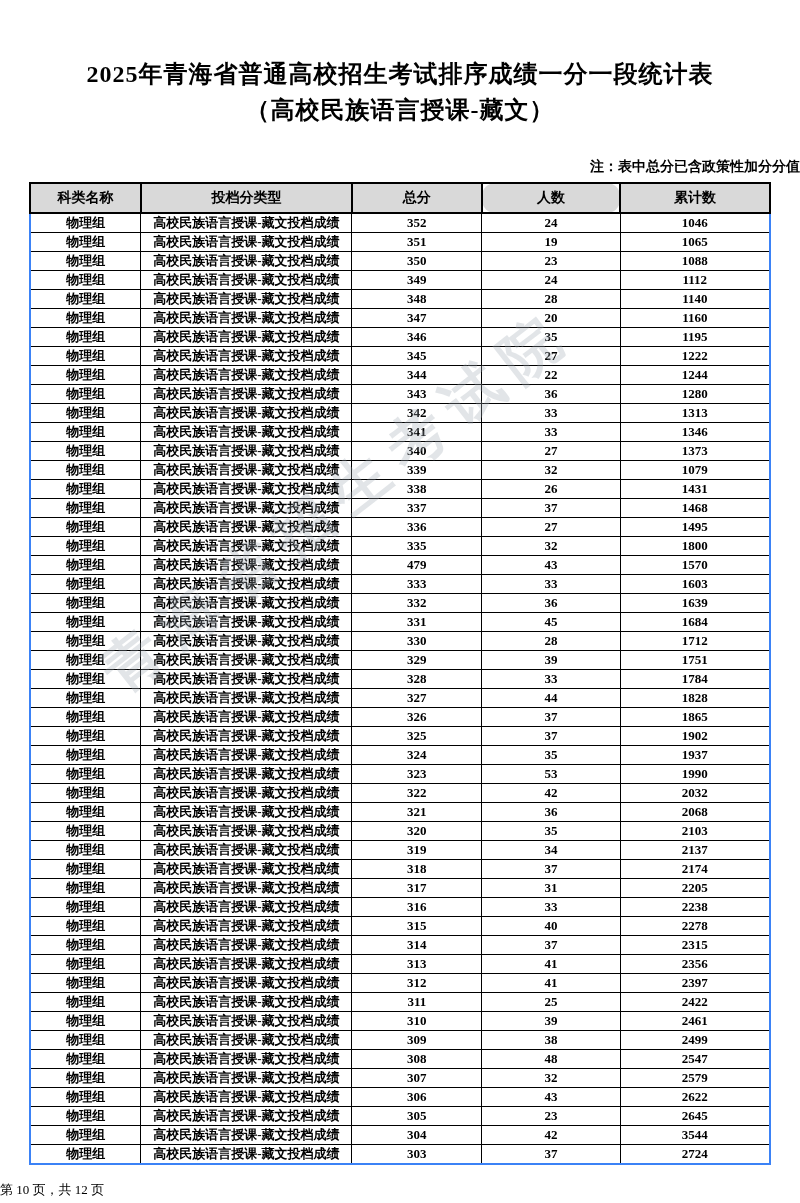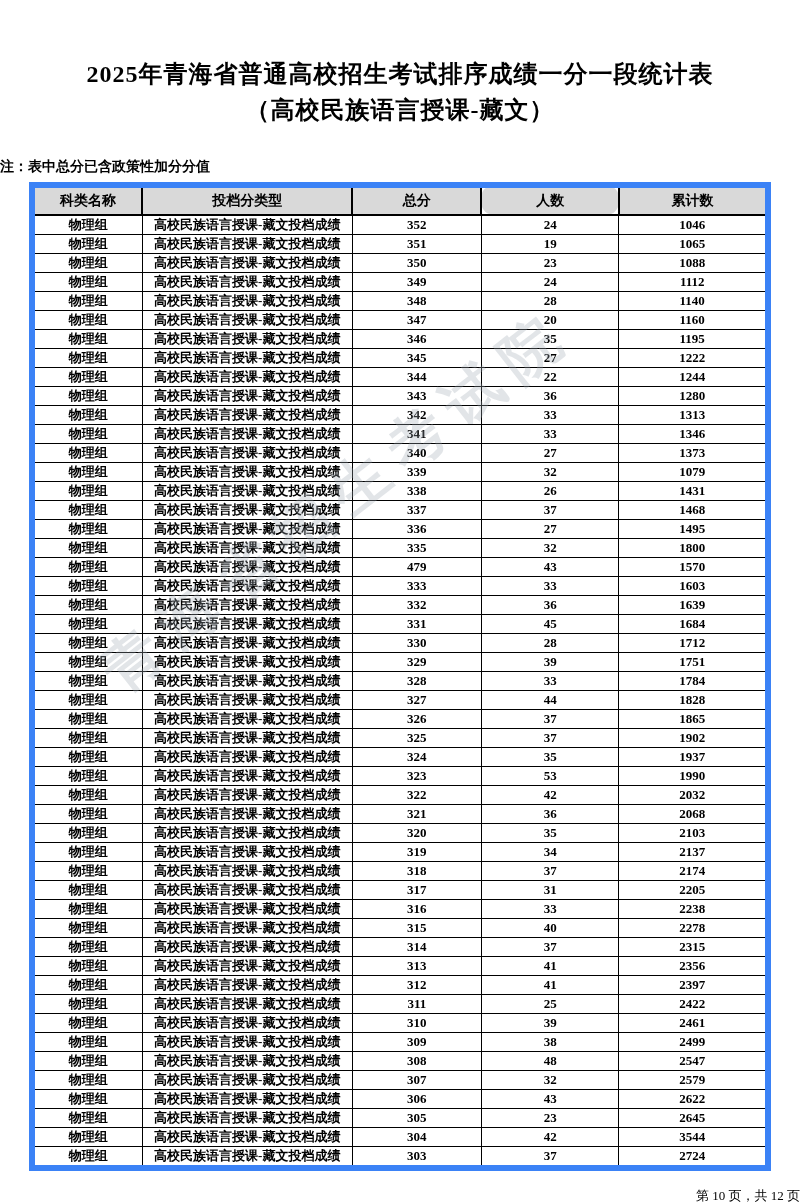--- a/index.html
+++ b/index.html
@@ -20,29 +20,29 @@
     margin-top: 56px;
     text-align: center;
     font-size: 24px;
     font-weight: bold;
     line-height: 1.5;
     letter-spacing: 1px;
   }
   .note {
     margin-top: 30px;
     margin-bottom: 6px;
-    text-align: left;
+    text-align: right;
     font-size: 14px;
     font-weight: bold;
   }
   table.score-table {
     width: 742px;
     margin: 0 auto;
     border-collapse: collapse;
-    border: 6px solid #3b82f6;
+    border: 2px solid #3b82f6;
     table-layout: fixed;
     font-size: 13px;
   }
   table.score-table th {
     border: 2px solid #000000;
     background: #d9d9d9;
     font-size: 14px;
     font-weight: bold;
     height: 30px;
     text-align: center;
@@ -57,21 +57,21 @@
     white-space: nowrap;
     overflow: hidden;
   }
   .col0 { width: 105px; }
   .col1 { width: 200px; }
   .col2 { width: 123px; }
   .col3 { width: 131px; border-radius: 13px; }
   .col4 { width: 142px; }
   .footer {
     margin-top: 16px;
-    text-align: right;
+    text-align: left;
     font-size: 13px;
   }
   .watermark {
     position: absolute;
     top: 640px;
     left: 110px;
     transform: rotate(-38deg);
     transform-origin: left center;
     font-size: 58px;
     font-weight: bold;

